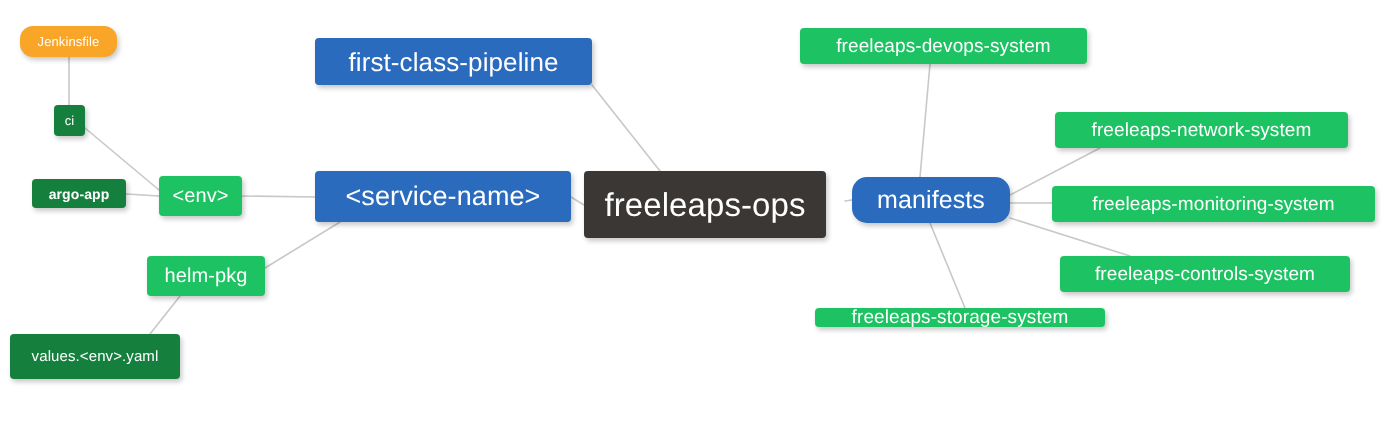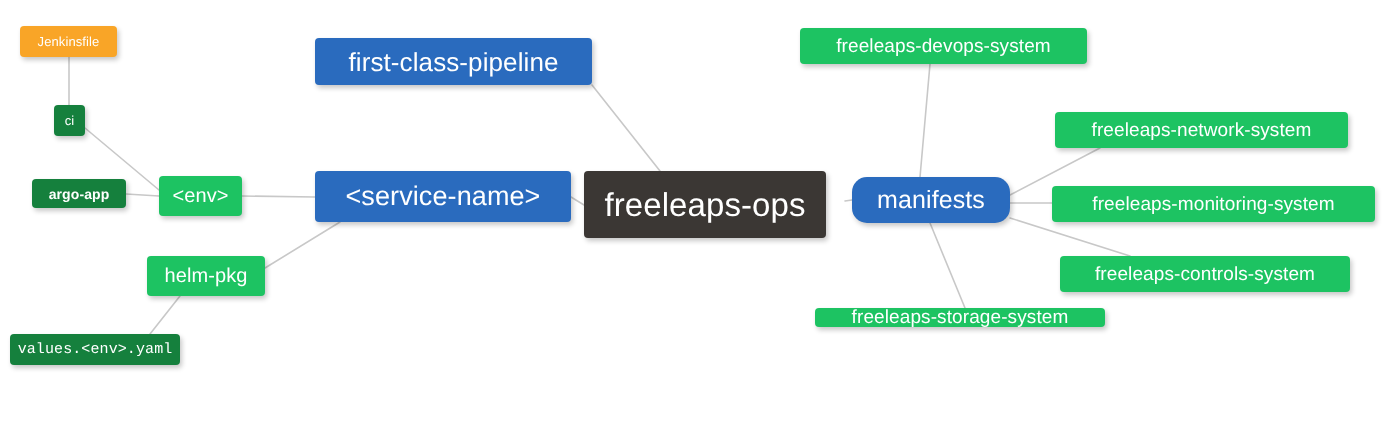--- a/index.html
+++ b/index.html
@@ -36,21 +36,21 @@
     border-radius: 4px;
     white-space: nowrap;
     line-height: 1;
     box-shadow: 2px 3px 5px rgba(0,0,0,0.22);
     letter-spacing: 0.1px;
     text-rendering: geometricPrecision;
   }
   .lvl-root   { background: #3B3734; }
   .lvl-blue   { background: #2A6BBE; }
   .lvl-green  { background: #1DC362; }
-  .lvl-orange { background: #F9A527; }
+  .lvl-orange { background: #F9A527; border-radius: 13px; }
   .lvl-red    { background: #15803d; }
 </style>
 </head>
 <body>
 
 <div id="mindmap-canvas">
   <svg id="edge-layer" viewBox="0 0 1390 421" width="1390" height="421">
       <path d="M 584 205 L 571 197" stroke="#c8c8c8" stroke-width="1.6" fill="none" stroke-linecap="round"></path>
       <path d="M 592 85 L 660 171" stroke="#c8c8c8" stroke-width="1.6" fill="none" stroke-linecap="round"></path>
       <path d="M 845 201 L 852 200" stroke="#c8c8c8" stroke-width="1.6" fill="none" stroke-linecap="round"></path>
@@ -65,21 +65,21 @@
       <path d="M 1010 203 L 1052 203" stroke="#c8c8c8" stroke-width="1.6" fill="none" stroke-linecap="round"></path>
       <path d="M 1010 218 L 1130 256" stroke="#c8c8c8" stroke-width="1.6" fill="none" stroke-linecap="round"></path>
       <path d="M 930 223 L 965 308" stroke="#c8c8c8" stroke-width="1.6" fill="none" stroke-linecap="round"></path>
     </svg>
   <div id="node-layer">
       <div class="mm-node lvl-orange" style="left: 20px; top: 26px; width: 97px; height: 31px; font-size: 13px;">Jenkinsfile</div>
       <div class="mm-node lvl-red" style="left: 54px; top: 105px; width: 31px; height: 31px; font-size: 13px;">ci</div>
       <div class="mm-node lvl-red" style="left: 32px; top: 179px; width: 94px; height: 29px; font-size: 14px; font-weight: bold;">argo-app</div>
       <div class="mm-node lvl-green" style="left: 159px; top: 176px; width: 83px; height: 40px; font-size: 20px;">&lt;env&gt;</div>
       <div class="mm-node lvl-green" style="left: 147px; top: 256px; width: 118px; height: 40px; font-size: 20px;">helm-pkg</div>
-      <div class="mm-node lvl-red" style="left: 10px; top: 334px; width: 170px; height: 31px; font-size: 15px; font-family: Liberation Mono, monospace;">values.&lt;env&gt;.yaml</div>
+      <div class="mm-node lvl-red" style="left: 10px; top: 334px; width: 170px; height: 45px; font-size: 15px;">values.&lt;env&gt;.yaml</div>
       <div class="mm-node lvl-blue" style="left: 315px; top: 38px; width: 277px; height: 47px; font-size: 26px;">first-class-pipeline</div>
       <div class="mm-node lvl-blue" style="left: 315px; top: 171px; width: 256px; height: 51px; font-size: 27px;">&lt;service-name&gt;</div>
       <div class="mm-node lvl-root" style="left: 584px; top: 171px; width: 242px; height: 67px; font-size: 33px;">freeleaps-ops</div>
       <div class="mm-node lvl-blue" style="left: 852px; top: 177px; width: 158px; height: 46px; font-size: 25px; border-radius: 15px;">manifests</div>
       <div class="mm-node lvl-green" style="left: 800px; top: 28px; width: 287px; height: 36px; font-size: 19px;">freeleaps-devops-system</div>
       <div class="mm-node lvl-green" style="left: 1055px; top: 112px; width: 293px; height: 36px; font-size: 19px;">freeleaps-network-system</div>
       <div class="mm-node lvl-green" style="left: 1052px; top: 186px; width: 323px; height: 36px; font-size: 19px;">freeleaps-monitoring-system</div>
       <div class="mm-node lvl-green" style="left: 1060px; top: 256px; width: 290px; height: 36px; font-size: 19px;">freeleaps-controls-system</div>
       <div class="mm-node lvl-green" style="left: 815px; top: 308px; width: 290px; height: 19px; font-size: 19px;">freeleaps-storage-system</div>
     </div>

